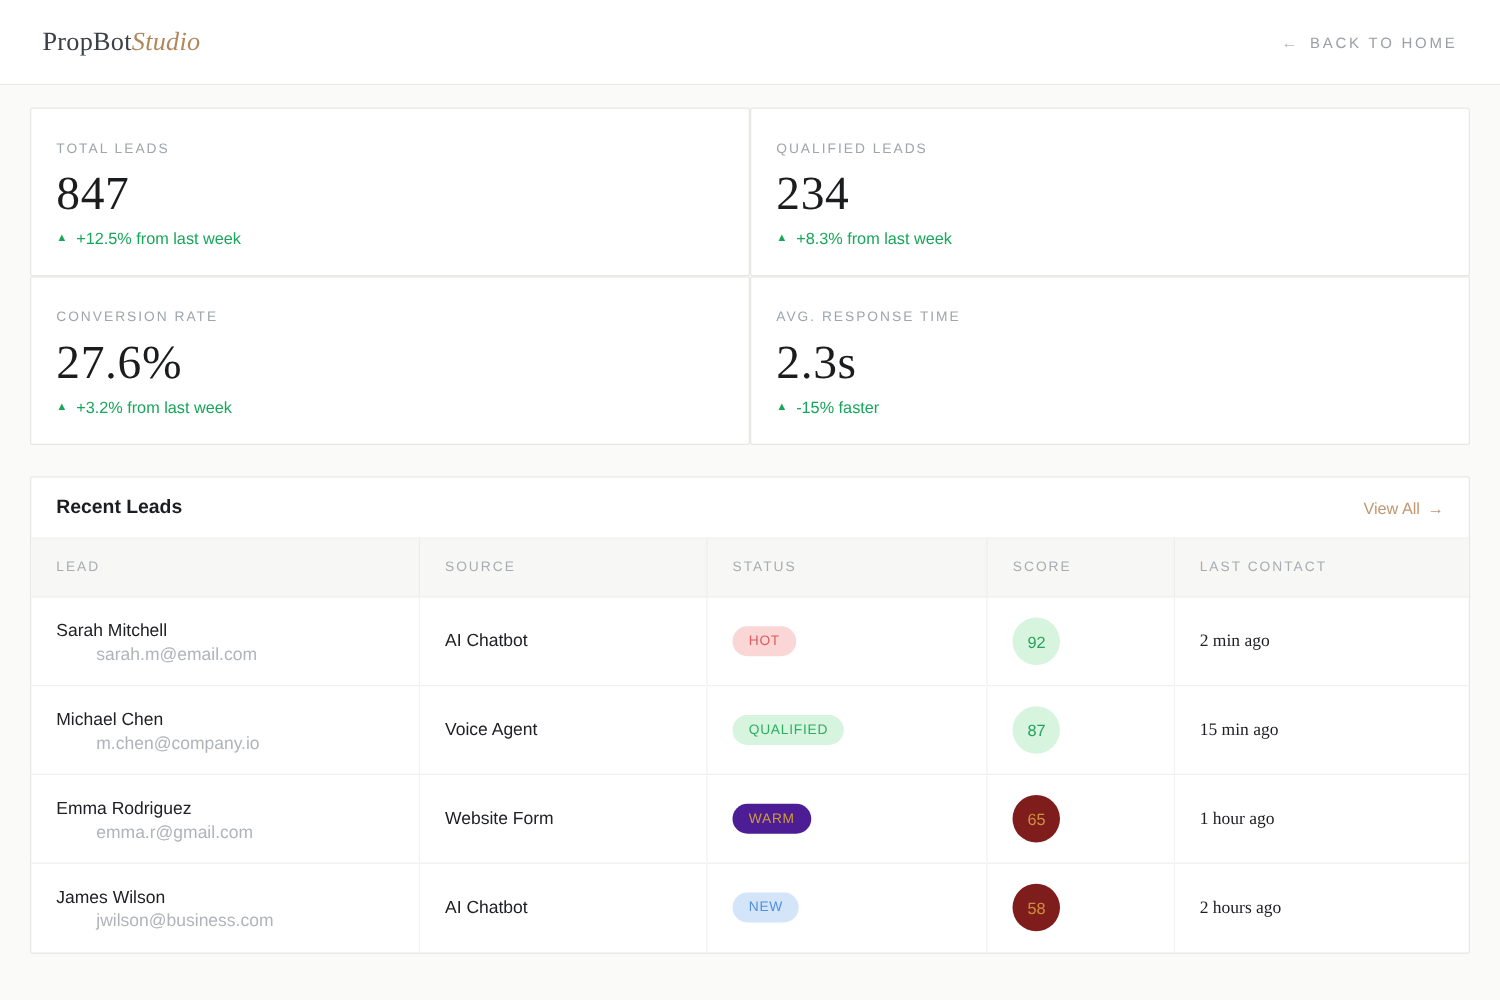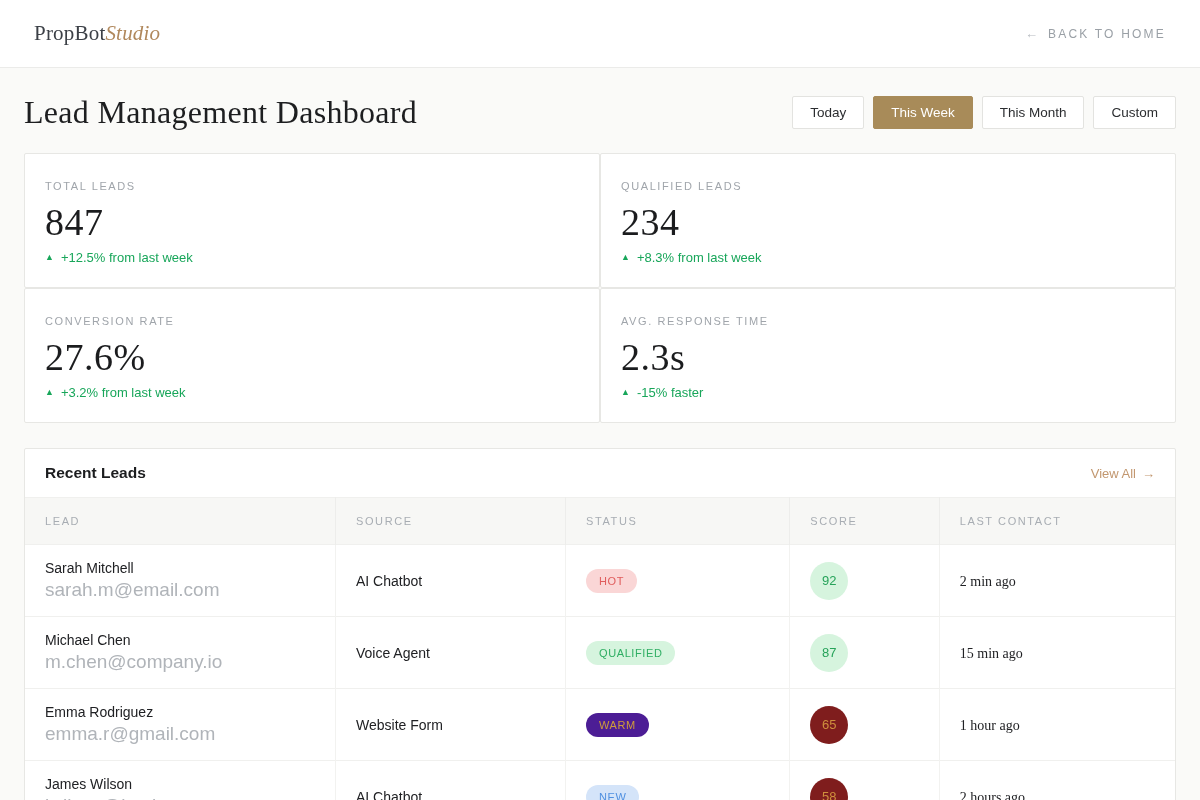--- a/index.html
+++ b/index.html
@@ -70,21 +70,21 @@
     border-top:1px solid var(--row-line);
     border-right:1px solid #ededeb;
   }
   thead th:last-child{border-right:none;}
   tbody td{
     padding:15px 20px;border-top:1px solid var(--row-line);
     border-right:1px solid #f2f2f0;vertical-align:middle;height:71px;
   }
   tbody td:last-child{border-right:none;font-family:Liberation Serif, serif;}
   .lead-name{font-size:14px;color:#202124;margin-bottom:3px;}
-  .lead-email{font-size:19px;color:#b0b4b9;}
+  .lead-email{font-size:14px;color:#b0b4b9;margin-left:32px;}
   .source-text,.time-text{font-size:14px;color:#202124;}
   .badge{
     display:inline-block;padding:6px 13px;border-radius:999px;
     font-size:11px;letter-spacing:.6px;font-weight:500;
   }
   .badge-hot{background:#fad6d6;color:#e05c5c;}
   .badge-qualified{background:#d6f4de;color:#2fae63;}
   .badge-warm{background:#4c1d95;color:#cf9c3a;text-align:center;}
   .badge-new{background:#d4e4f9;color:#5090e0;}
   .score-pill{
@@ -100,29 +100,20 @@
 <header class="topbar">
   <div class="brand"><span>PropBot</span><span class="suffix">Studio</span></div>
   <a class="back-link">
     <span class="arrow">←</span>
     <span>BACK TO HOME</span>
   </a>
 </header>
 
 <main class="main">
 
-  <div class="page-head">
-    <h1 class="page-title">Lead Management Dashboard</h1>
-    <div class="filters">
-        <button class="filter-btn">Today</button>
-        <button class="filter-btn active">This Week</button>
-        <button class="filter-btn">This Month</button>
-        <button class="filter-btn">Custom</button>
-      </div>
-  </div>
 
   <section class="stats-grid">
   <div class="stat-card">
     <div class="stat-label">TOTAL LEADS</div>
     <div class="stat-value">847</div>
     <div class="stat-change">
       <span class="trend-icon">▲</span>
       <span>+12.5% from last week</span>
     </div>
   </div>

